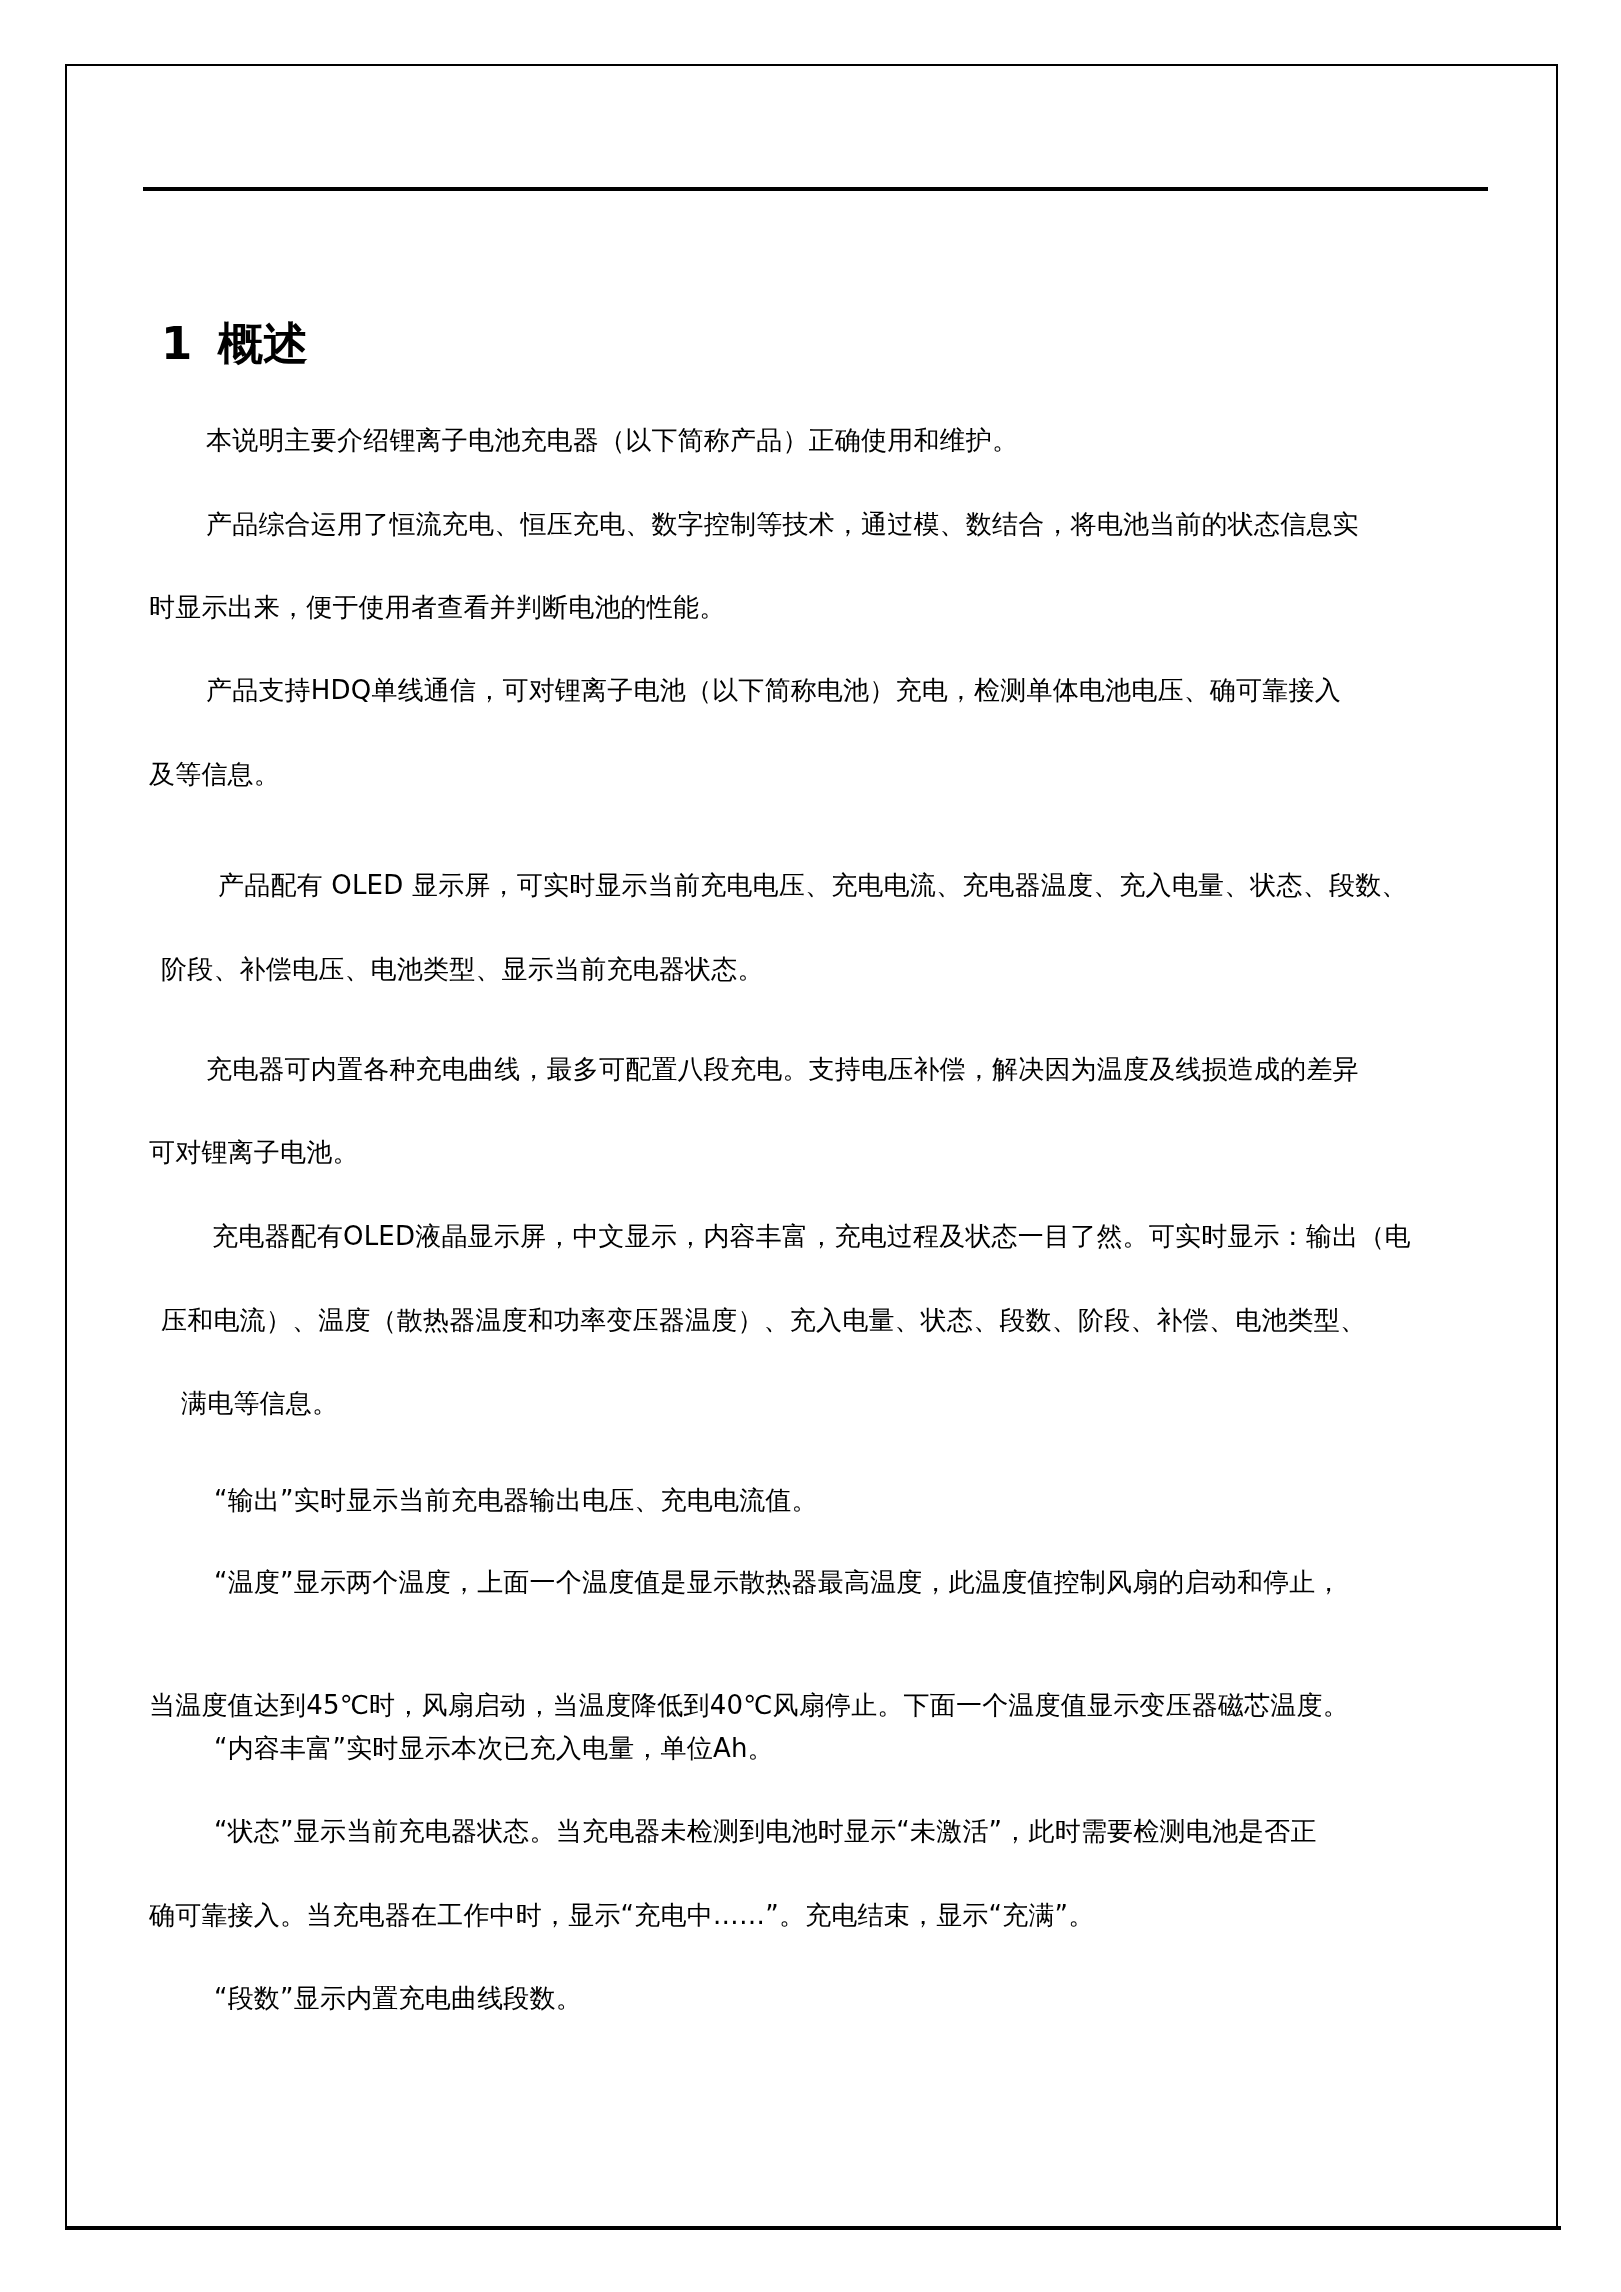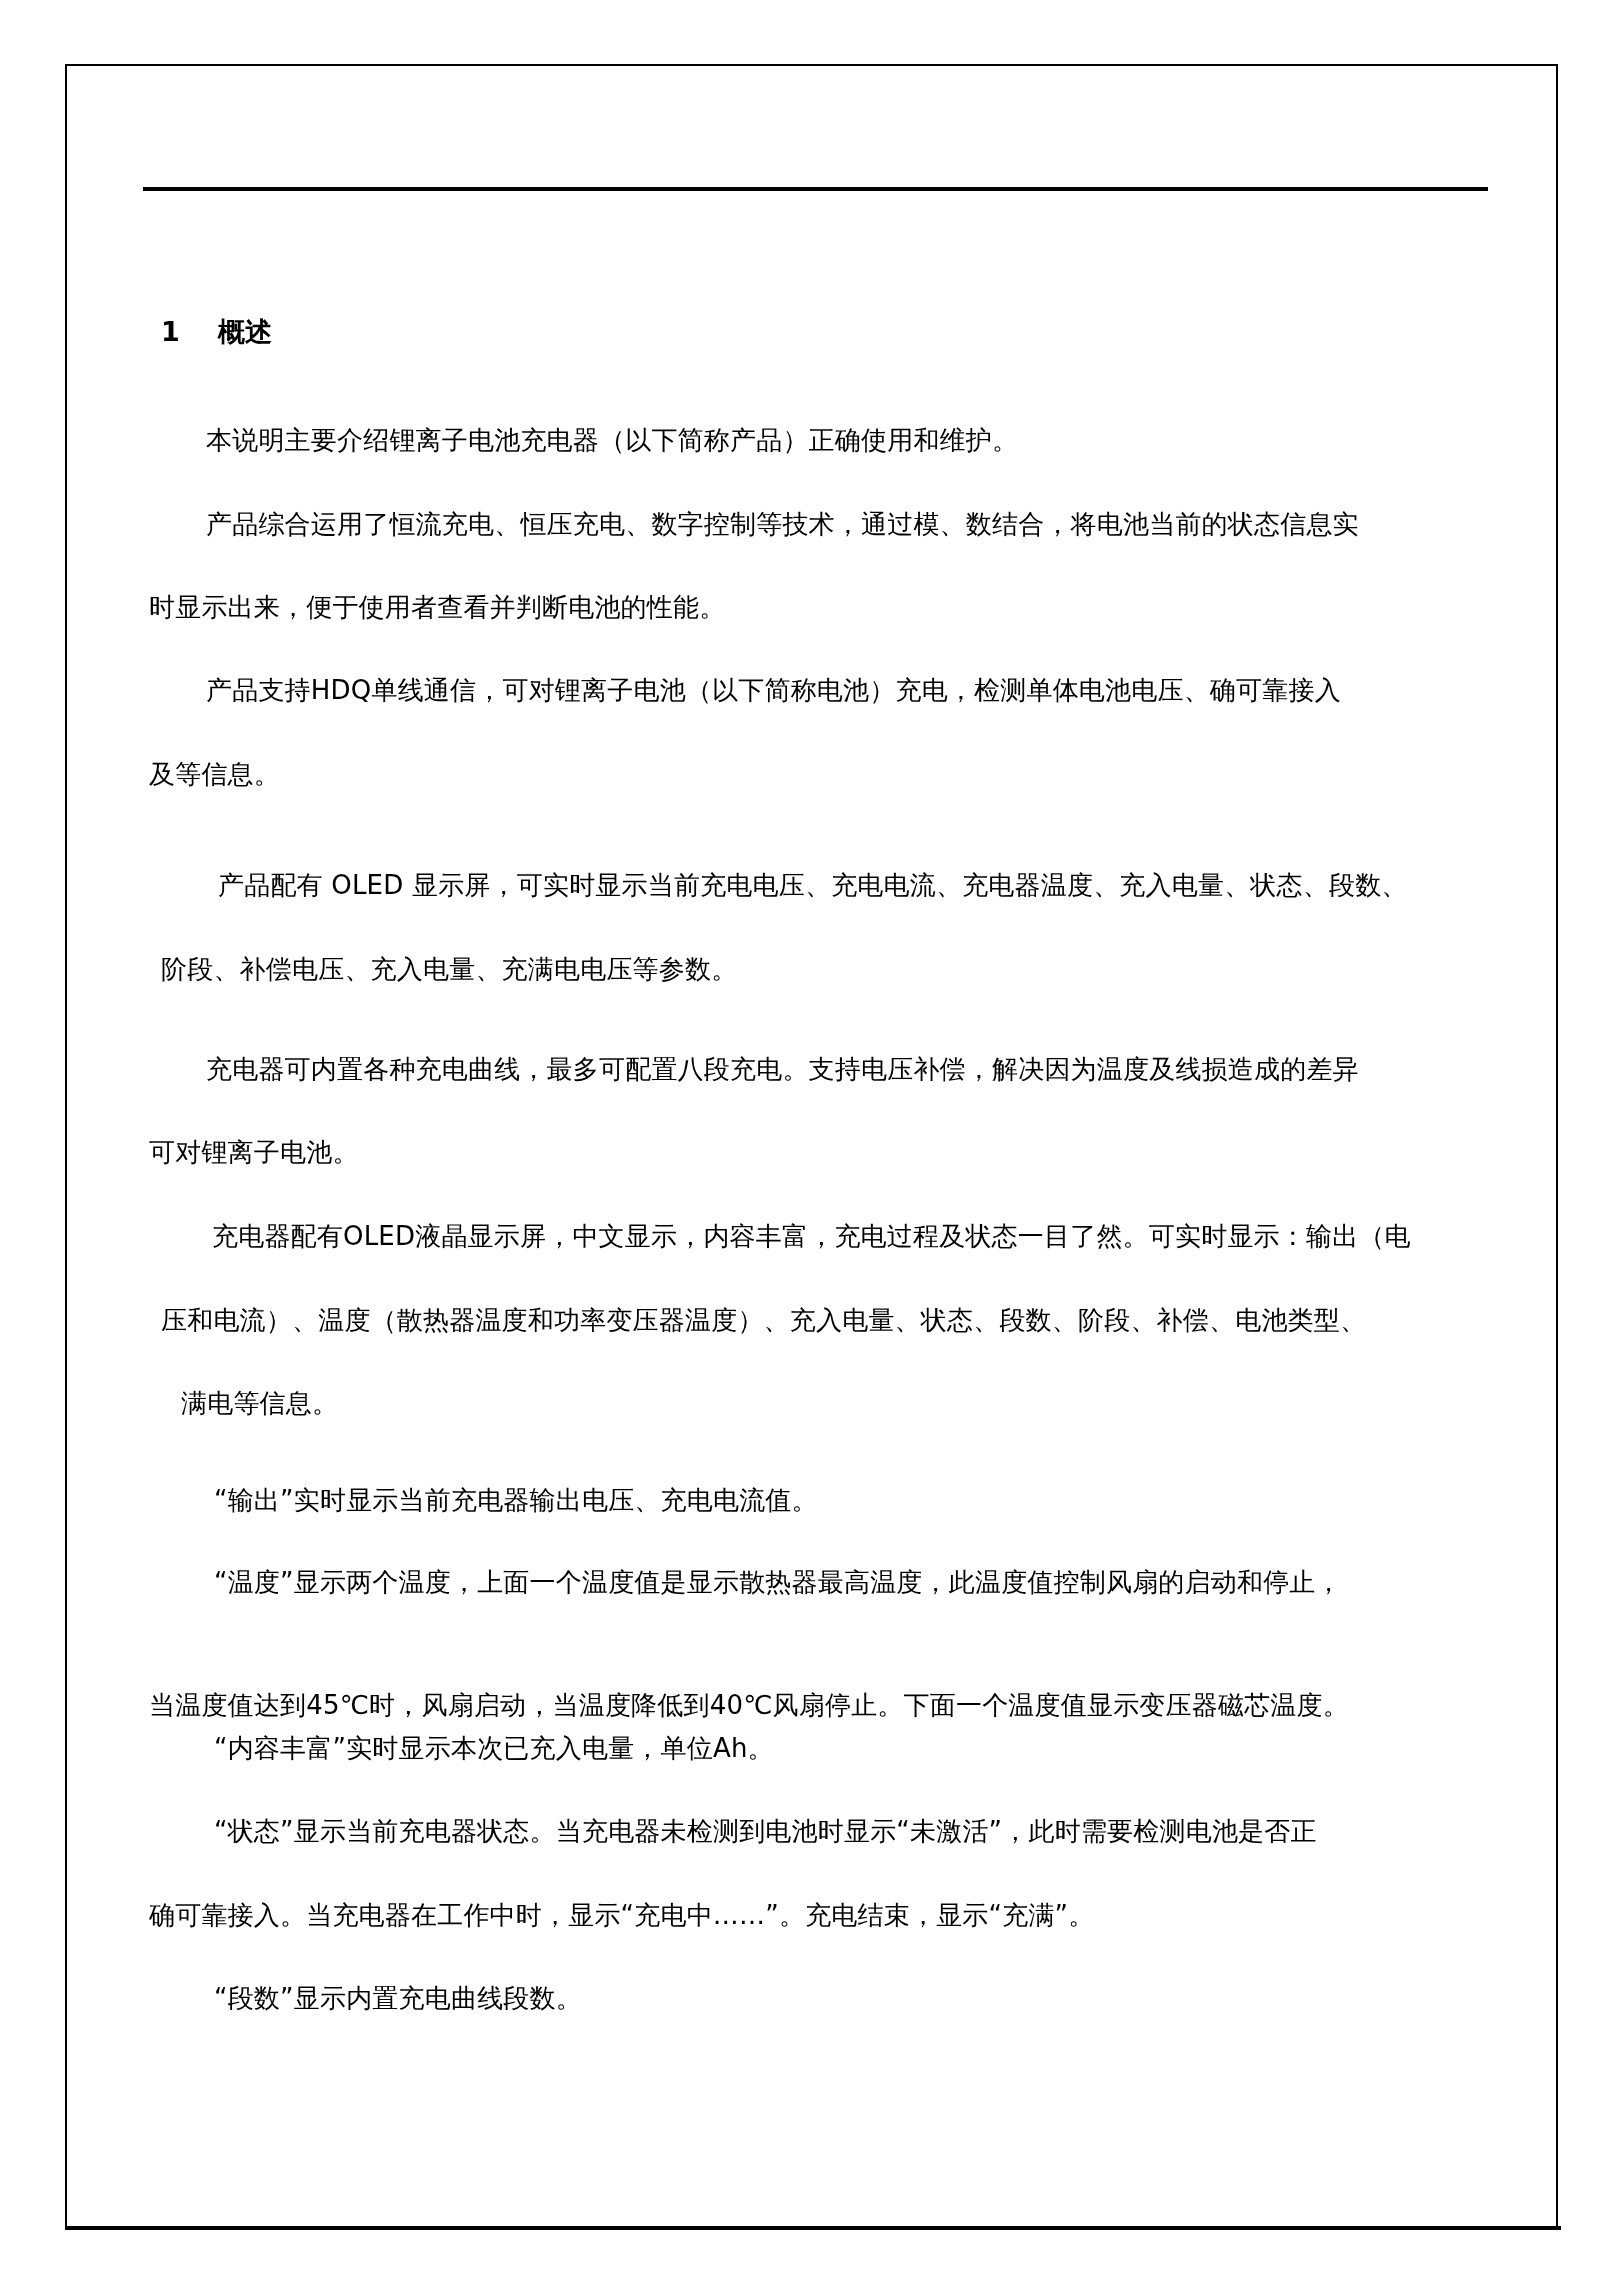--- a/index.html
+++ b/index.html
@@ -2,21 +2,21 @@
 <html><head>
   <meta charset="utf-8">
   <style>
     html, body { margin: 0; padding: 0; background: #ffffff; }
     body { width: 1621px; height: 2293px; position: relative; overflow: hidden;
            font-family: "DejaVu Sans", "Liberation Sans", sans-serif; color: #000; }
     .page-frame { position: absolute; left: 65px; top: 64px; width: 1493px; height: 2164px;
                   border: 2.9px solid #000; border-bottom: none; box-sizing: border-box; }
     .frame-bottom { position: absolute; left: 65px; top: 2226px; width: 1496px; height: 3.9px; background: #000; }
     .header-rule { position: absolute; left: 143px; top: 187px; width: 1345px; height: 3.9px; background: #000; }
-    .heading { position: absolute; left: 161px; top: 314px; font-size: 27px; font-weight: bold; white-space: nowrap; }
+    .heading { position: absolute; left: 161px; top: 314px; font-size: 45px; font-weight: bold; white-space: nowrap; }
     .heading .num { display: inline-block; width: 57px; }
     .line { position: absolute; font-size: 26px; white-space: nowrap; line-height: 35px; letter-spacing: 0.2px; }
   </style>
 </head>
 <body>
 
 <div class="page-frame"></div>
 <div class="frame-bottom"></div>
 <div class="header-rule"></div>
 
@@ -26,21 +26,21 @@
 
 <div class="line" style="left:206px; top:423px;">本说明主要介绍锂离子电池充电器（以下简称产品）正确使用和维护。</div>
 
 <div class="line" style="left:206px; top:507px;">产品综合运用了恒流充电、恒压充电、数字控制等技术，通过模、数结合，将电池当前的状态信息实</div>
 <div class="line" style="left:149px; top:590px;">时显示出来，便于使用者查看并判断电池的性能。</div>
 
 <div class="line" style="left:206px; top:673px;">产品支持HDQ单线通信，可对锂离子电池（以下简称电池）充电，检测单体电池电压、确可靠接入</div>
 <div class="line" style="left:149px; top:757px;">及等信息。</div>
 
 <div class="line" style="left:218px; top:868px;">产品配有 OLED 显示屏，可实时显示当前充电电压、充电电流、充电器温度、充入电量、状态、段数、</div>
-<div class="line" style="left:161px; top:952px;">阶段、补偿电压、充入电量、充满电电压等参数。</div>
+<div class="line" style="left:161px; top:952px;">阶段、补偿电压、电池类型、显示当前充电器状态。</div>
 
 <div class="line" style="left:206px; top:1052px;">充电器可内置各种充电曲线，最多可配置八段充电。支持电压补偿，解决因为温度及线损造成的差异</div>
 <div class="line" style="left:149px; top:1135px;">可对锂离子电池。</div>
 
 <div class="line" style="left:212px; top:1219px;">充电器配有OLED液晶显示屏，中文显示，内容丰富，充电过程及状态一目了然。可实时显示：输出（电</div>
 <div class="line" style="left:149px; top:1303px;margin-left:12px;">压和电流）、温度（散热器温度和功率变压器温度）、充入电量、状态、段数、阶段、补偿、电池类型、</div>
 <div class="line" style="left:149px; top:1386px;margin-left:32px;">满电等信息。</div>
 
 <div class="line" style="left:214px; top:1483px;">“输出”实时显示当前充电器输出电压、充电电流值。</div>
 

